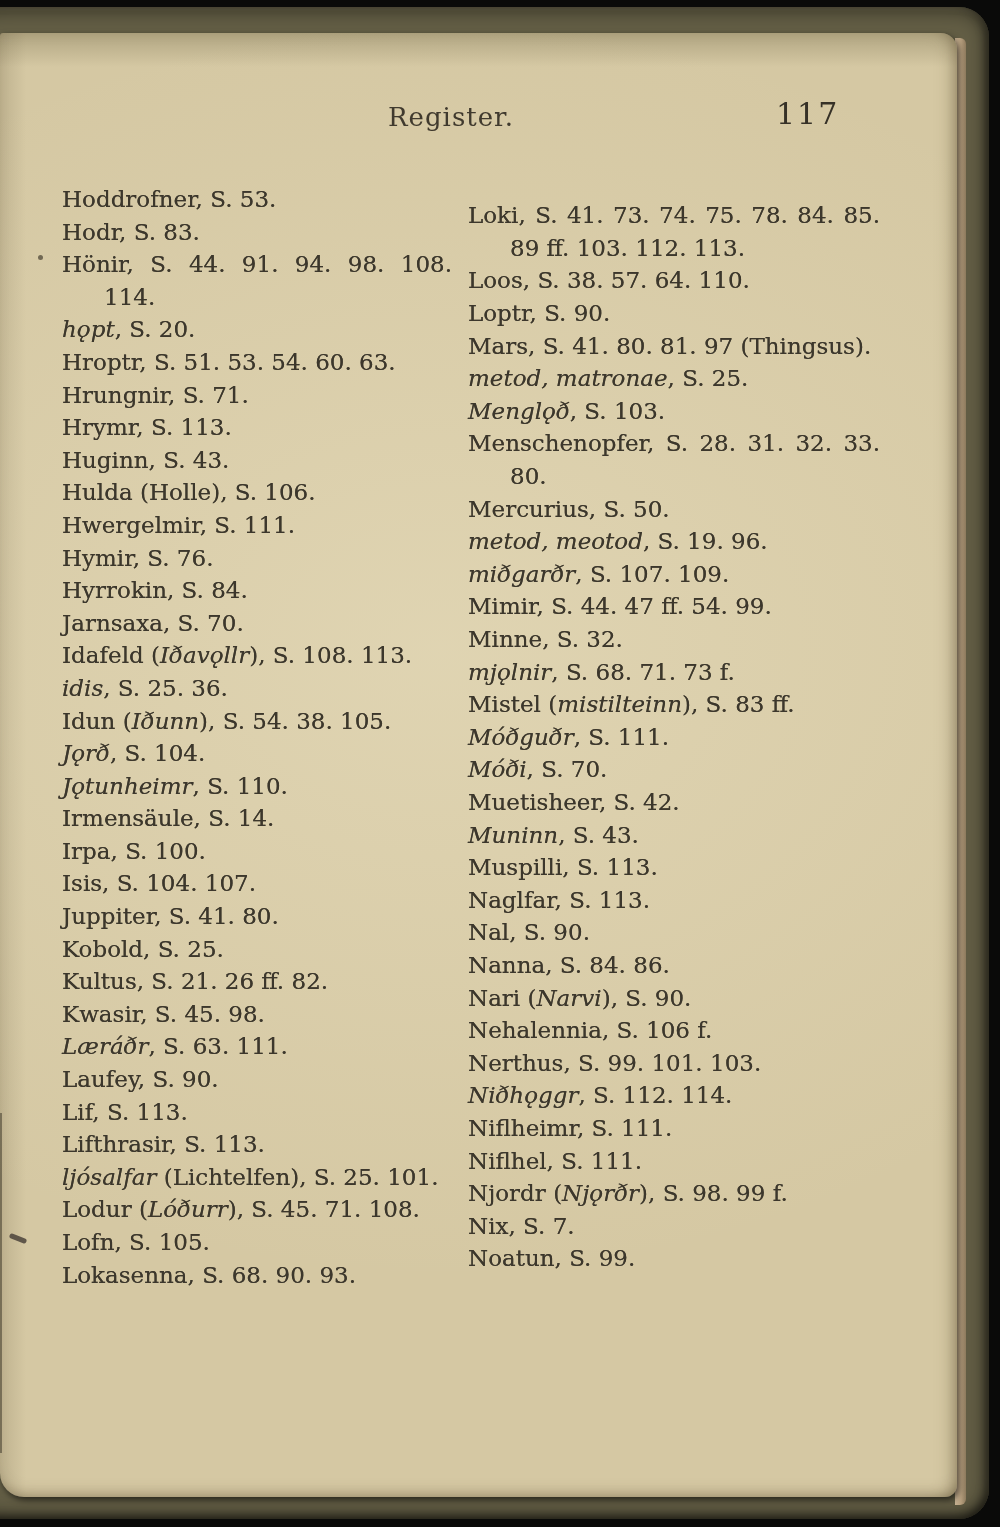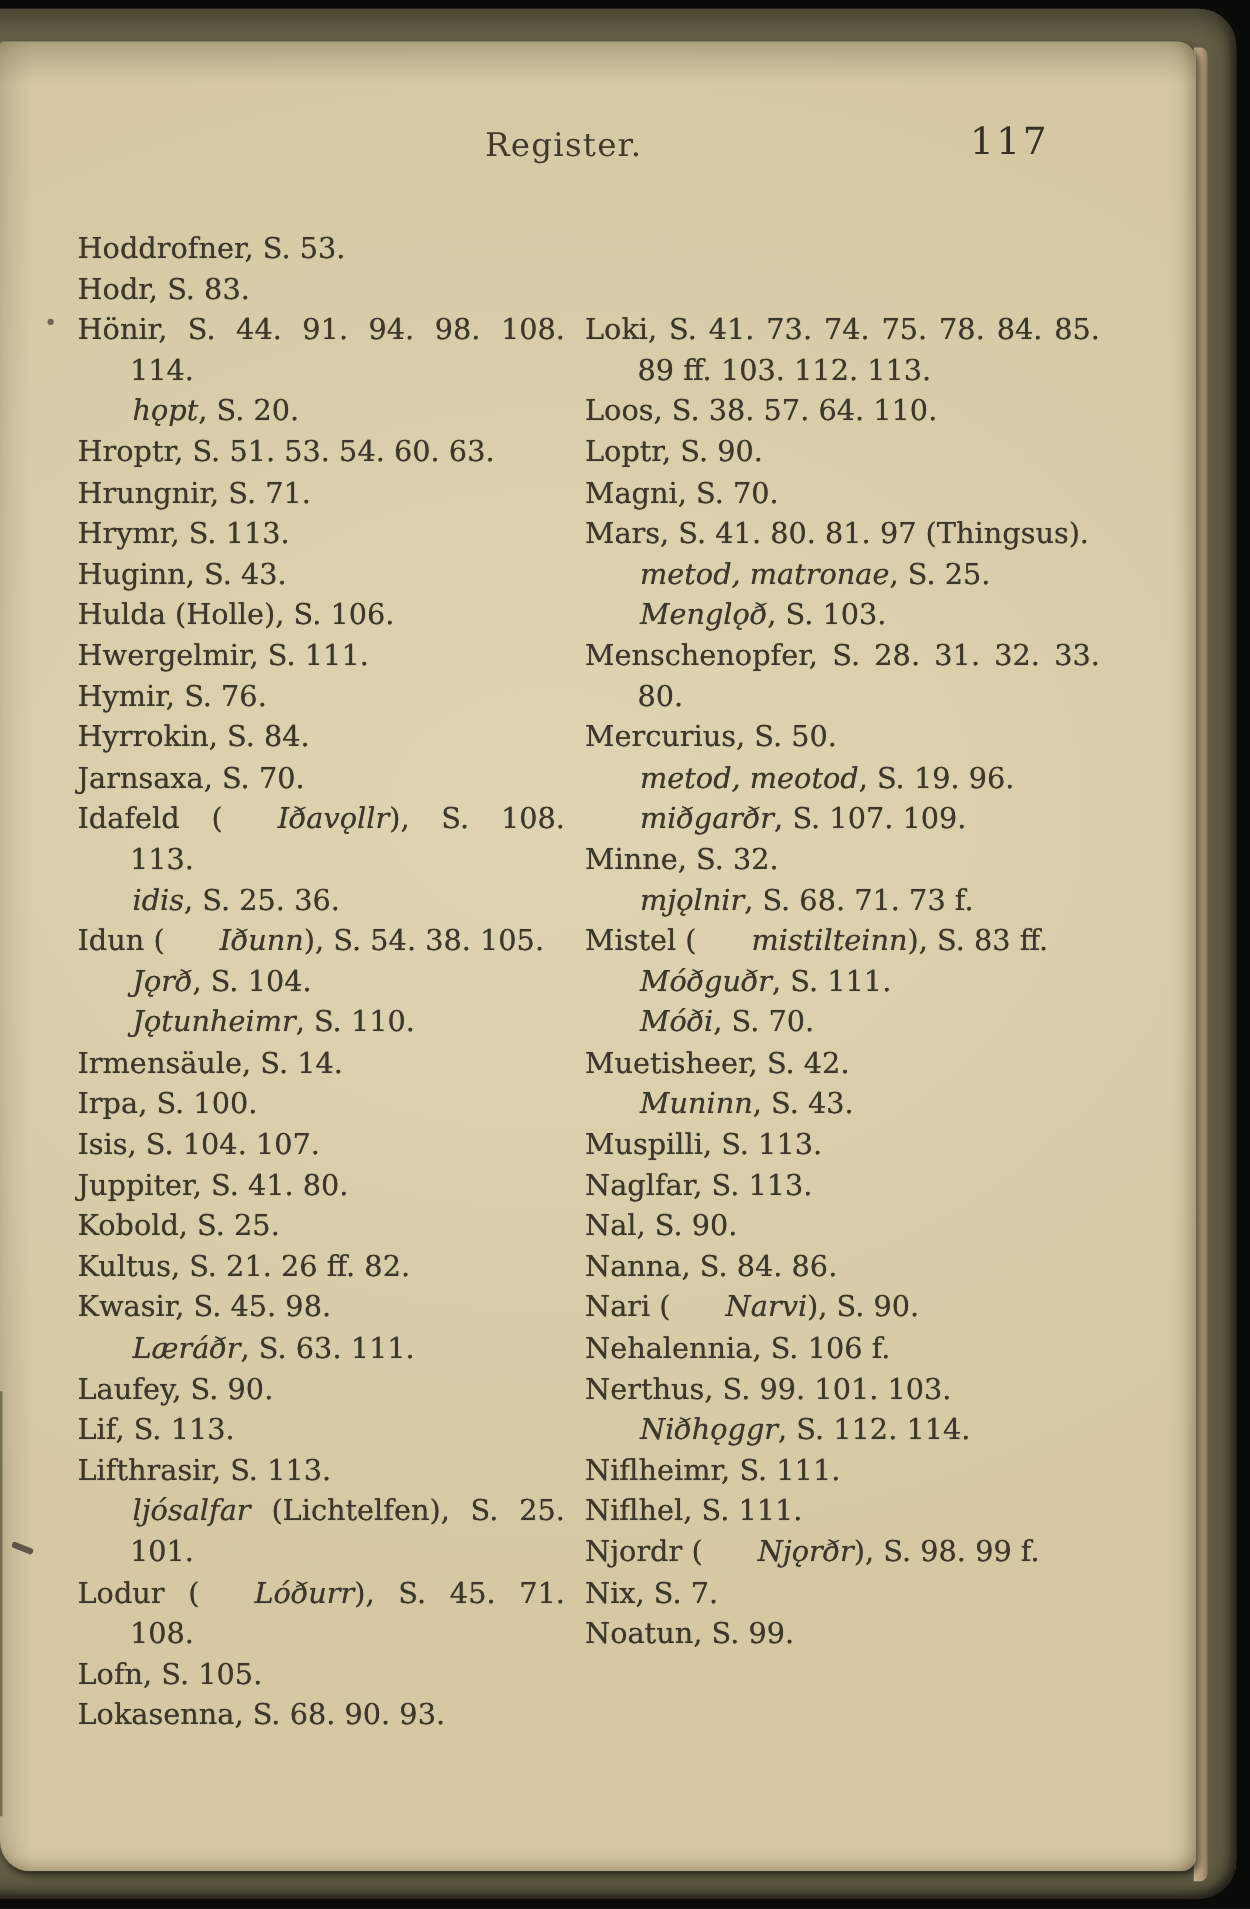--- a/index.html
+++ b/index.html
@@ -32,21 +32,21 @@
   .page-number{position:absolute;left:776px;top:63px;font-size:30px;letter-spacing:2px;
         color:#363127;text-align:right;}
   .columns{position:absolute;left:62px;top:150px;width:818px;display:flex;align-items:center;}
   .col{font-size:23px;line-height:32.6px;}
   .col-left{width:390px;}
   .col-right{width:412px;}
   .divider{width:2px;background:#55514a;margin-left:0;margin-right:14px;opacity:.85;
         border-radius:1px;}
   .entry{margin:0;text-align:justify;padding-left:42px;text-indent:-42px;
         text-shadow:0 0 .6px rgba(60,55,44,.8);}
-  .it{font-style:italic;margin-left:44px;}
+  .it{font-style:italic;}
   
   .speck{position:absolute;left:38px;top:222px;width:5px;height:5px;border-radius:50%;
         background:#57503f;opacity:.8;}
   .margin-mark{position:absolute;left:9px;top:1203px;width:18px;height:5px;border-radius:3px;
         background:#4b433b;transform:rotate(22deg);opacity:.85;}
   .edge-line{position:absolute;left:0;top:1080px;width:2px;height:340px;background:rgba(40,35,25,.45);}
 </style>
 </head>
 <body>
 
@@ -93,28 +93,28 @@
           <p class="entry"><span class="it">ljósalfar</span><span> (Lichtelfen), S. 25. 101.</span></p>
           <p class="entry"><span>Lodur (</span><span class="it">Lóðurr</span><span>), S. 45. 71. 108.</span></p>
           <p class="entry"><span>Lofn, S. 105.</span></p>
           <p class="entry"><span>Lokasenna, S. 68. 90. 93.</span></p>
         </div>
       <div class="divider"></div>
       <div class="col col-right">
           <p class="entry"><span>Loki, S. 41. 73. 74. 75. 78. 84. 85. 89 ff. 103. 112. 113.</span></p>
           <p class="entry"><span>Loos, S. 38. 57. 64. 110.</span></p>
           <p class="entry"><span>Loptr, S. 90.</span></p>
-          <p class="entry"><span>Magni, S. 70.</span></p>
           <p class="entry"><span>Mars, S. 41. 80. 81. 97 (Thingsus).</span></p>
           <p class="entry"><span class="it">metod, matronae</span><span>, S. 25.</span></p>
           <p class="entry"><span class="it">Menglǫð</span><span>, S. 103.</span></p>
           <p class="entry"><span>Menschenopfer, S. 28. 31. 32. 33. 80.</span></p>
           <p class="entry"><span>Mercurius, S. 50.</span></p>
           <p class="entry"><span class="it">metod, meotod</span><span>, S. 19. 96.</span></p>
           <p class="entry"><span class="it">miðgarðr</span><span>, S. 107. 109.</span></p>
+          <p class="entry"><span>Mimir, S. 44. 47 ff. 54. 99.</span></p>
           <p class="entry"><span>Minne, S. 32.</span></p>
           <p class="entry"><span class="it">mjǫlnir</span><span>, S. 68. 71. 73 f.</span></p>
           <p class="entry"><span>Mistel (</span><span class="it">mistilteinn</span><span>), S. 83 ff.</span></p>
           <p class="entry"><span class="it">Móðguðr</span><span>, S. 111.</span></p>
           <p class="entry"><span class="it">Móði</span><span>, S. 70.</span></p>
           <p class="entry"><span>Muetisheer, S. 42.</span></p>
           <p class="entry"><span class="it">Muninn</span><span>, S. 43.</span></p>
           <p class="entry"><span>Muspilli, S. 113.</span></p>
           <p class="entry"><span>Naglfar, S. 113.</span></p>
           <p class="entry"><span>Nal, S. 90.</span></p>

